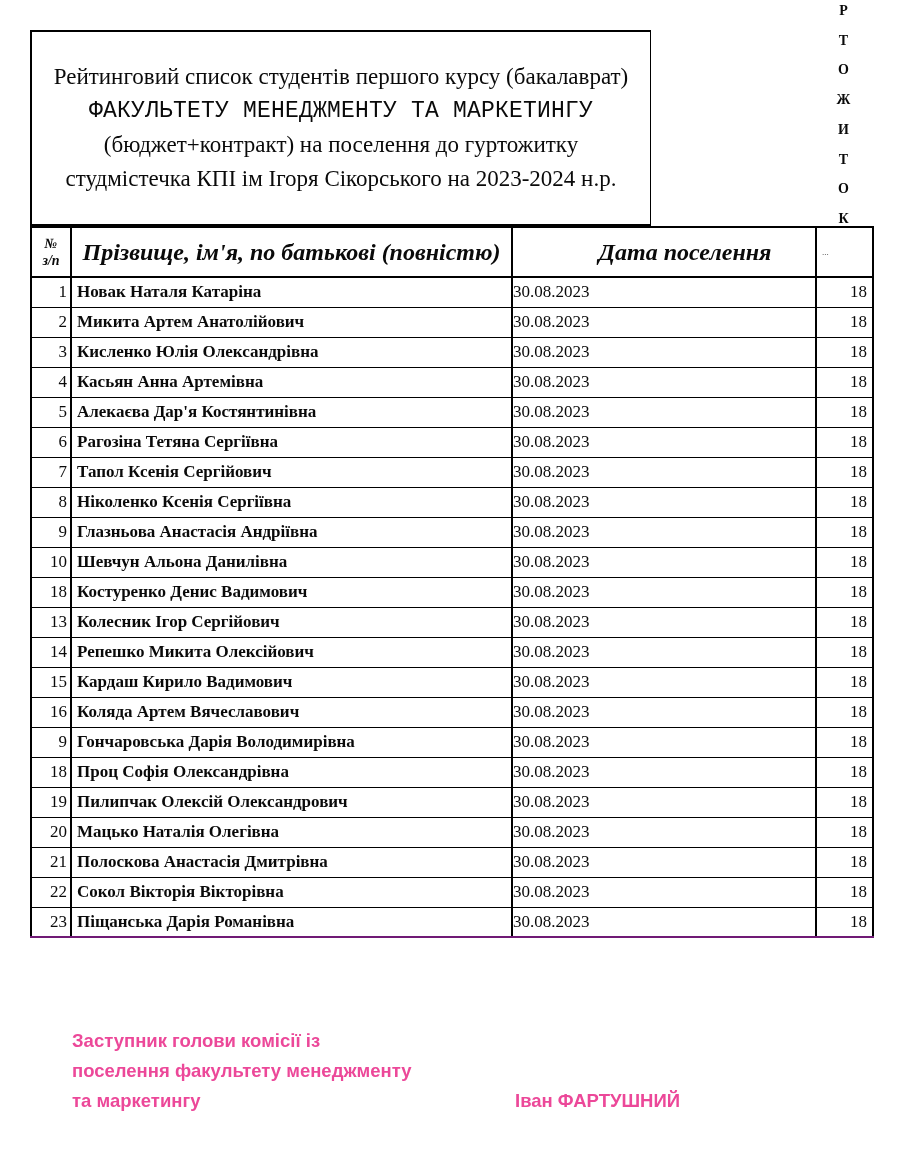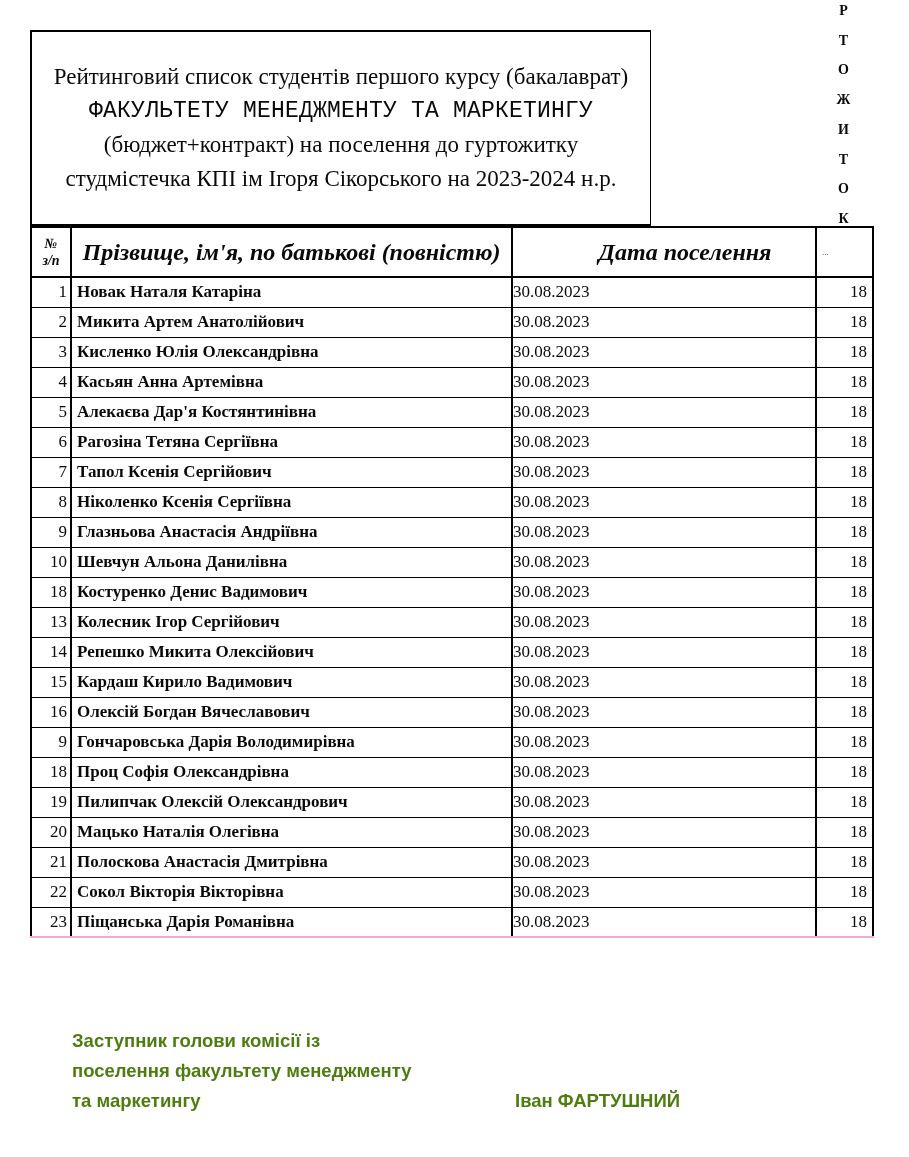--- a/index.html
+++ b/index.html
@@ -141,33 +141,33 @@
   #roster-table tbody td.td-date {
     text-align: left;
     border-right: 2px solid #000;
     font-family: Liberation Serif, serif;
   }
   #roster-table tbody td.td-hostel {
     text-align: right;
     padding-right: 5px;
     border-right: 2px solid #000;
   }
-  #roster-table tbody tr:last-child td { border-bottom: 2px solid #f9a8d4; }
+  #roster-table tbody tr:last-child td { border-bottom: 2px solid #701a75; }
 
   
   #signature-block {
     position: absolute;
     left: 72px;
     top: 1026px;
     width: 800px;
     font-family: "Liberation Sans", "DejaVu Sans", sans-serif;
     font-weight: bold;
     font-size: 18.5px;
     line-height: 30px;
-    color: #4d7c0f;
+    color: #ec4899;
   }
   #signature-block .sig-line { white-space: nowrap; }
   #signature-block .sig-last {
     display: flex;
     align-items: baseline;
   }
   #signature-block .sig-last .role-tail { width: 443px; flex: 0 0 443px; }
   #signature-block .sig-name { white-space: nowrap; }
 </style>
 </head>
@@ -289,21 +289,21 @@
         <td class="td-hostel">18</td>
       </tr>
       <tr>
         <td class="td-num">15</td>
         <td class="td-name">Кардаш Кирило Вадимович</td>
         <td class="td-date">30.08.2023</td>
         <td class="td-hostel">18</td>
       </tr>
       <tr>
         <td class="td-num">16</td>
-        <td class="td-name">Олексій Богдан Вячеславович</td>
+        <td class="td-name">Коляда Артем Вячеславович</td>
         <td class="td-date">30.08.2023</td>
         <td class="td-hostel">18</td>
       </tr>
       <tr>
         <td class="td-num">9</td>
         <td class="td-name">Гончаровська Дарія Володимирівна</td>
         <td class="td-date">30.08.2023</td>
         <td class="td-hostel">18</td>
       </tr>
       <tr>

